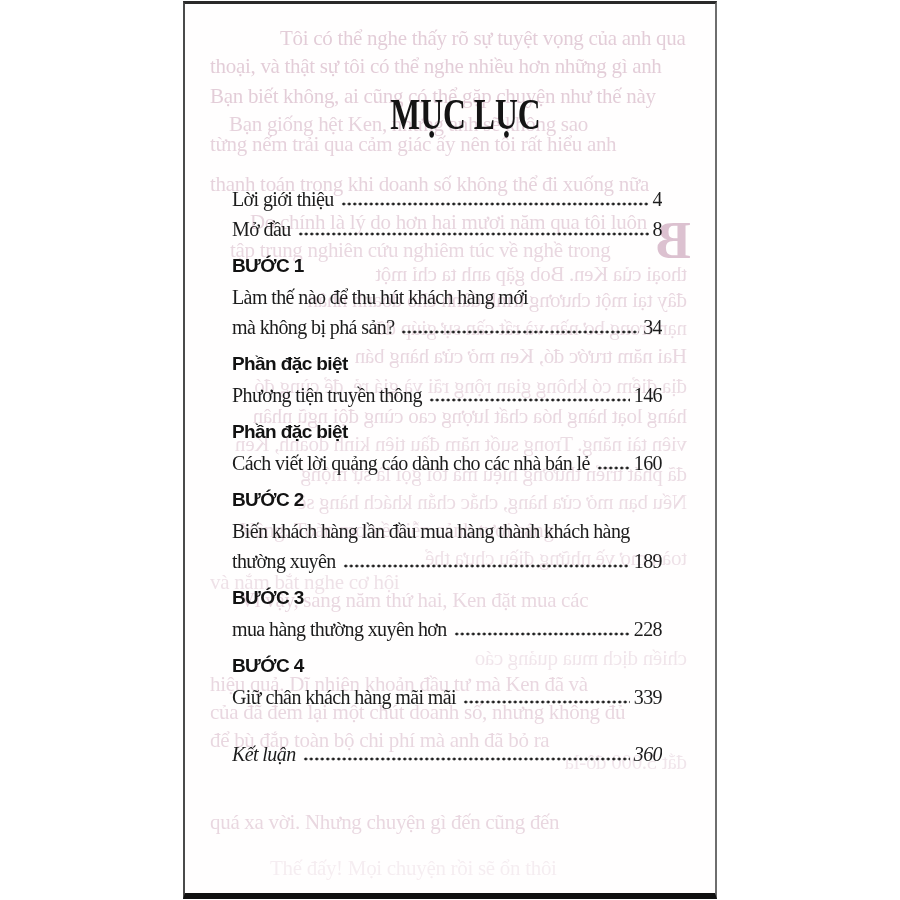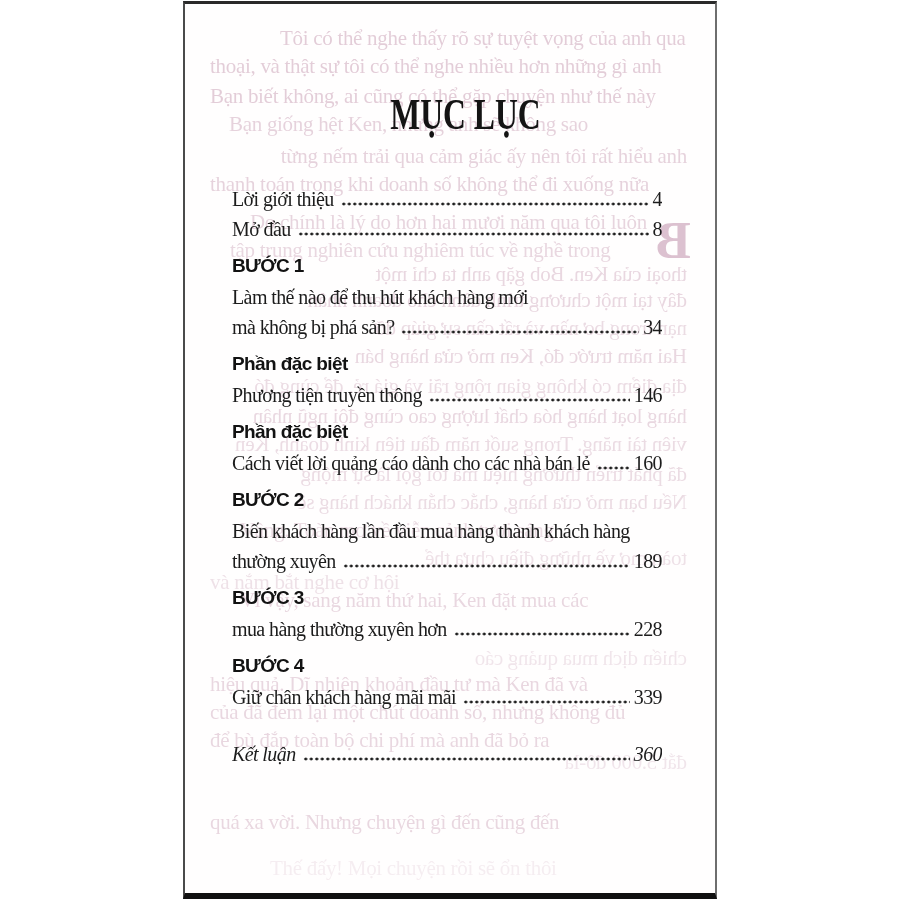--- a/index.html
+++ b/index.html
@@ -83,21 +83,21 @@
 </style>
 </head>
 <body>
 
 <div class="page">
   <div class="ghost-layer">
       <div class="ghost-line" style="top: 22px; padding-left: 70px; opacity: 1;">Tôi có thể nghe thấy rõ sự tuyệt vọng của anh qua điện</div>
       <div class="ghost-line" style="top: 50px; opacity: 1;">thoại, và thật sự tôi có thể nghe nhiều hơn những gì anh</div>
       <div class="ghost-line" style="top: 80px; opacity: 1;">Bạn biết không, ai cũng có thể gặp chuyện như thế này</div>
       <div class="ghost-line" style="top: 108px; opacity: 0.9; margin-left: 19px;">Bạn giống hệt Ken, nhưng anh sẽ không sao</div>
-      <div class="ghost-line" style="top: 140px; opacity: 0.9; text-align: right;">từng nếm trải qua cảm giác ấy nên tôi rất hiểu anh</div>
+      <div class="ghost-line" style="top: 128px; opacity: 0.9;">từng nếm trải qua cảm giác ấy nên tôi rất hiểu anh</div>
       <div class="ghost-line" style="top: 168px; opacity: 0.9;">thanh toán trong khi doanh số không thể đi xuống nữa</div>
       <div class="ghost-line" style="top: 206px; padding-left: 40px; opacity: 0.85;">Do chính là lý do hơn hai mươi năm qua tôi luôn</div>
       <div class="ghost-line" style="top: 234px; padding-left: 20px; opacity: 0.8;">tập trung nghiên cứu nghiêm túc về nghề trong</div>
       <div class="ghost-line mirror" style="top: 258px; opacity: 0.8;">thoại của Ken. Bob gặp anh ta chỉ một</div>
       <div class="ghost-line mirror" style="top: 284px; opacity: 0.8;">đây tại một chương trình dành cho doanh nhân</div>
       <div class="ghost-line mirror" style="top: 312px; opacity: 0.7;">nạn trong bơ nần và rất cần sự giúp đỡ</div>
       <div class="ghost-line mirror" style="top: 340px; opacity: 0.8;">Hai năm trước đó, Ken mở cửa hàng bán</div>
       <div class="ghost-line mirror" style="top: 370px; opacity: 0.7;">địa điểm có không gian rộng rãi và giá rẻ, để cùng đó</div>
       <div class="ghost-line mirror" style="top: 400px; opacity: 0.8;">hàng loạt hàng hóa chất lượng cao cùng đội ngũ nhân</div>
       <div class="ghost-line mirror" style="top: 428px; opacity: 0.7;">viên tài năng. Trong suốt năm đầu tiên kinh doanh, Ken</div>

